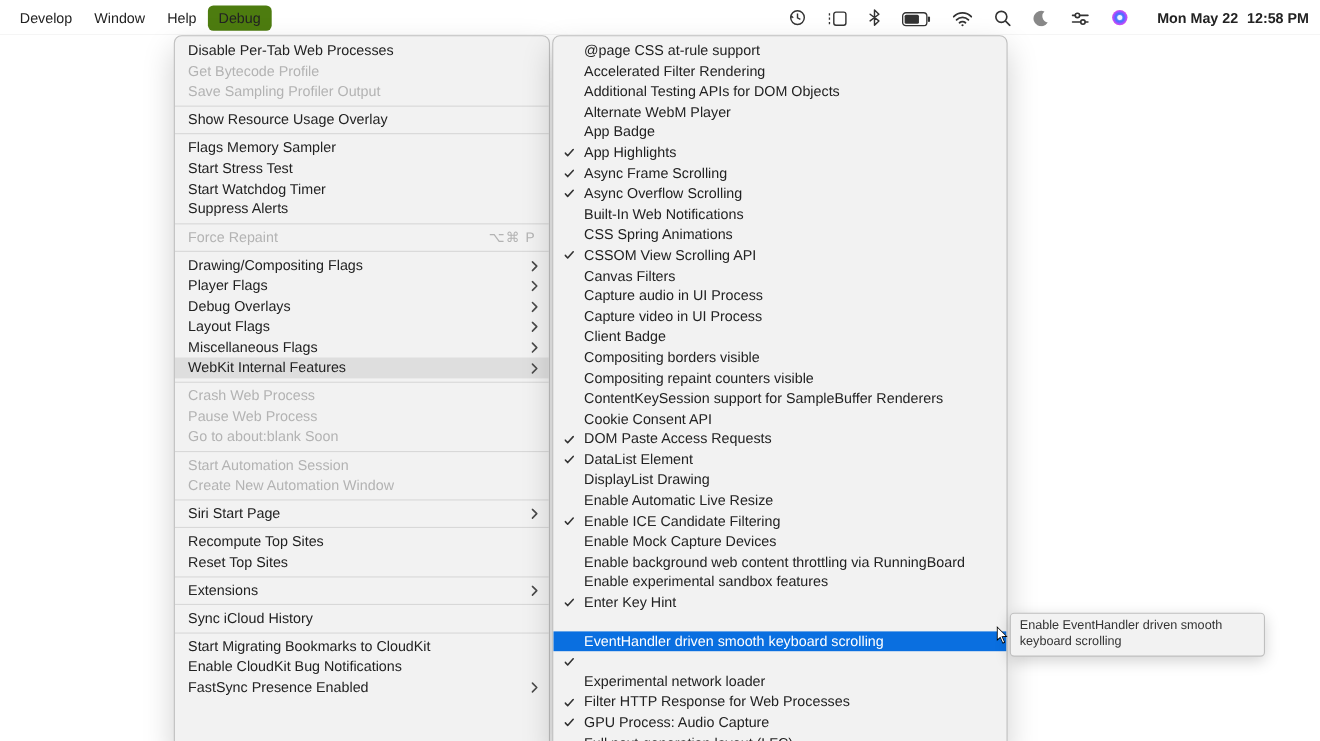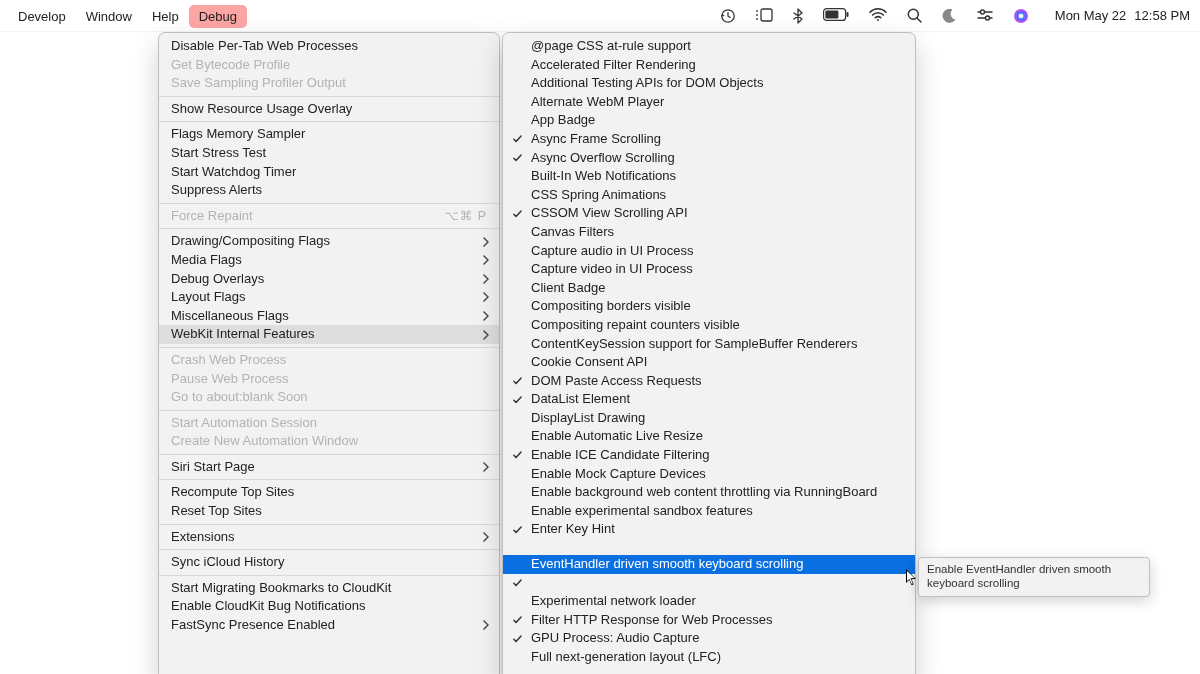--- a/index.html
+++ b/index.html
@@ -23,28 +23,29 @@
     padding: 0 8px 0 8px;
     background: #fff;
     box-shadow: inset 0 -1px 0 rgba(0,0,0,0.04);
   }
   .menubar-item {
     padding: 4px 10px;
     border-radius: 5px;
     cursor: default;
   }
   .menubar-item.active {
-    background: #fca5a5;
+    background: #4d7c0f;
   }
   .menubar-spacer { flex: 1 1 auto; }
   .status-icons {
     display: flex;
-    align-items: flex-start;
+    align-items: flex-end;
     gap: 20px;
     padding-right: 2px;
+    font-weight: bold;
   }
   .status-icons svg {
     display: block;
   }
   .clock {
     display: flex;
     gap: 8px;
     font-size: 13px;
     margin-left: 6px;
   }
@@ -231,21 +232,21 @@
     <div class="row"><span>Flags Memory Sampler</span></div>
     <div class="row"><span>Start Stress Test</span></div>
     <div class="row"><span>Start Watchdog Timer</span></div>
     <div class="row"><span>Suppress Alerts</span></div>
     <div class="sep"></div>
     <div class="row disabled"><span>Force Repaint</span><span class="shortcut">⌥⌘ P</span></div>
     <div class="sep"></div>
     <div class="row"><span>Drawing/Compositing Flags</span><svg class="chevron" viewBox="0 0 6 10">
         <path d="M1 1l4 4-4 4" fill="none" stroke="#4a4a4a" stroke-width="1.5" stroke-linecap="round" stroke-linejoin="round"></path>
       </svg></div>
-    <div class="row"><span>Media Flags</span><svg class="chevron" viewBox="0 0 6 10">
+    <div class="row"><span>Player Flags</span><svg class="chevron" viewBox="0 0 6 10">
         <path d="M1 1l4 4-4 4" fill="none" stroke="#4a4a4a" stroke-width="1.5" stroke-linecap="round" stroke-linejoin="round"></path>
       </svg></div>
     <div class="row"><span>Debug Overlays</span><svg class="chevron" viewBox="0 0 6 10">
         <path d="M1 1l4 4-4 4" fill="none" stroke="#4a4a4a" stroke-width="1.5" stroke-linecap="round" stroke-linejoin="round"></path>
       </svg></div>
     <div class="row"><span>Layout Flags</span><svg class="chevron" viewBox="0 0 6 10">
         <path d="M1 1l4 4-4 4" fill="none" stroke="#4a4a4a" stroke-width="1.5" stroke-linecap="round" stroke-linejoin="round"></path>
       </svg></div>
     <div class="row"><span>Miscellaneous Flags</span><svg class="chevron" viewBox="0 0 6 10">
         <path d="M1 1l4 4-4 4" fill="none" stroke="#4a4a4a" stroke-width="1.5" stroke-linecap="round" stroke-linejoin="round"></path>
@@ -280,20 +281,23 @@
         <path d="M1 1l4 4-4 4" fill="none" stroke="#4a4a4a" stroke-width="1.5" stroke-linecap="round" stroke-linejoin="round"></path>
       </svg></div>
   </div>
 
 <div class="panel panel-right" id="panel-right">
     <div class="row"><span>@page CSS at-rule support</span></div>
     <div class="row"><span>Accelerated Filter Rendering</span></div>
     <div class="row"><span>Additional Testing APIs for DOM Objects</span></div>
     <div class="row"><span>Alternate WebM Player</span></div>
     <div class="row"><span>App Badge</span></div>
+    <div class="row"><svg class="check" viewBox="0 0 10 10">
+        <path d="M1 5.2l2.4 2.6L9 1.6" fill="none" stroke="#333" stroke-width="1.6" stroke-linecap="round" stroke-linejoin="round"></path>
+      </svg><span>App Highlights</span></div>
     <div class="row"><svg class="check" viewBox="0 0 10 10">
         <path d="M1 5.2l2.4 2.6L9 1.6" fill="none" stroke="#333" stroke-width="1.6" stroke-linecap="round" stroke-linejoin="round"></path>
       </svg><span>Async Frame Scrolling</span></div>
     <div class="row"><svg class="check" viewBox="0 0 10 10">
         <path d="M1 5.2l2.4 2.6L9 1.6" fill="none" stroke="#333" stroke-width="1.6" stroke-linecap="round" stroke-linejoin="round"></path>
       </svg><span>Async Overflow Scrolling</span></div>
     <div class="row"><span>Built-In Web Notifications</span></div>
     <div class="row"><span>CSS Spring Animations</span></div>
     <div class="row"><svg class="check" viewBox="0 0 10 10">
         <path d="M1 5.2l2.4 2.6L9 1.6" fill="none" stroke="#333" stroke-width="1.6" stroke-linecap="round" stroke-linejoin="round"></path>

